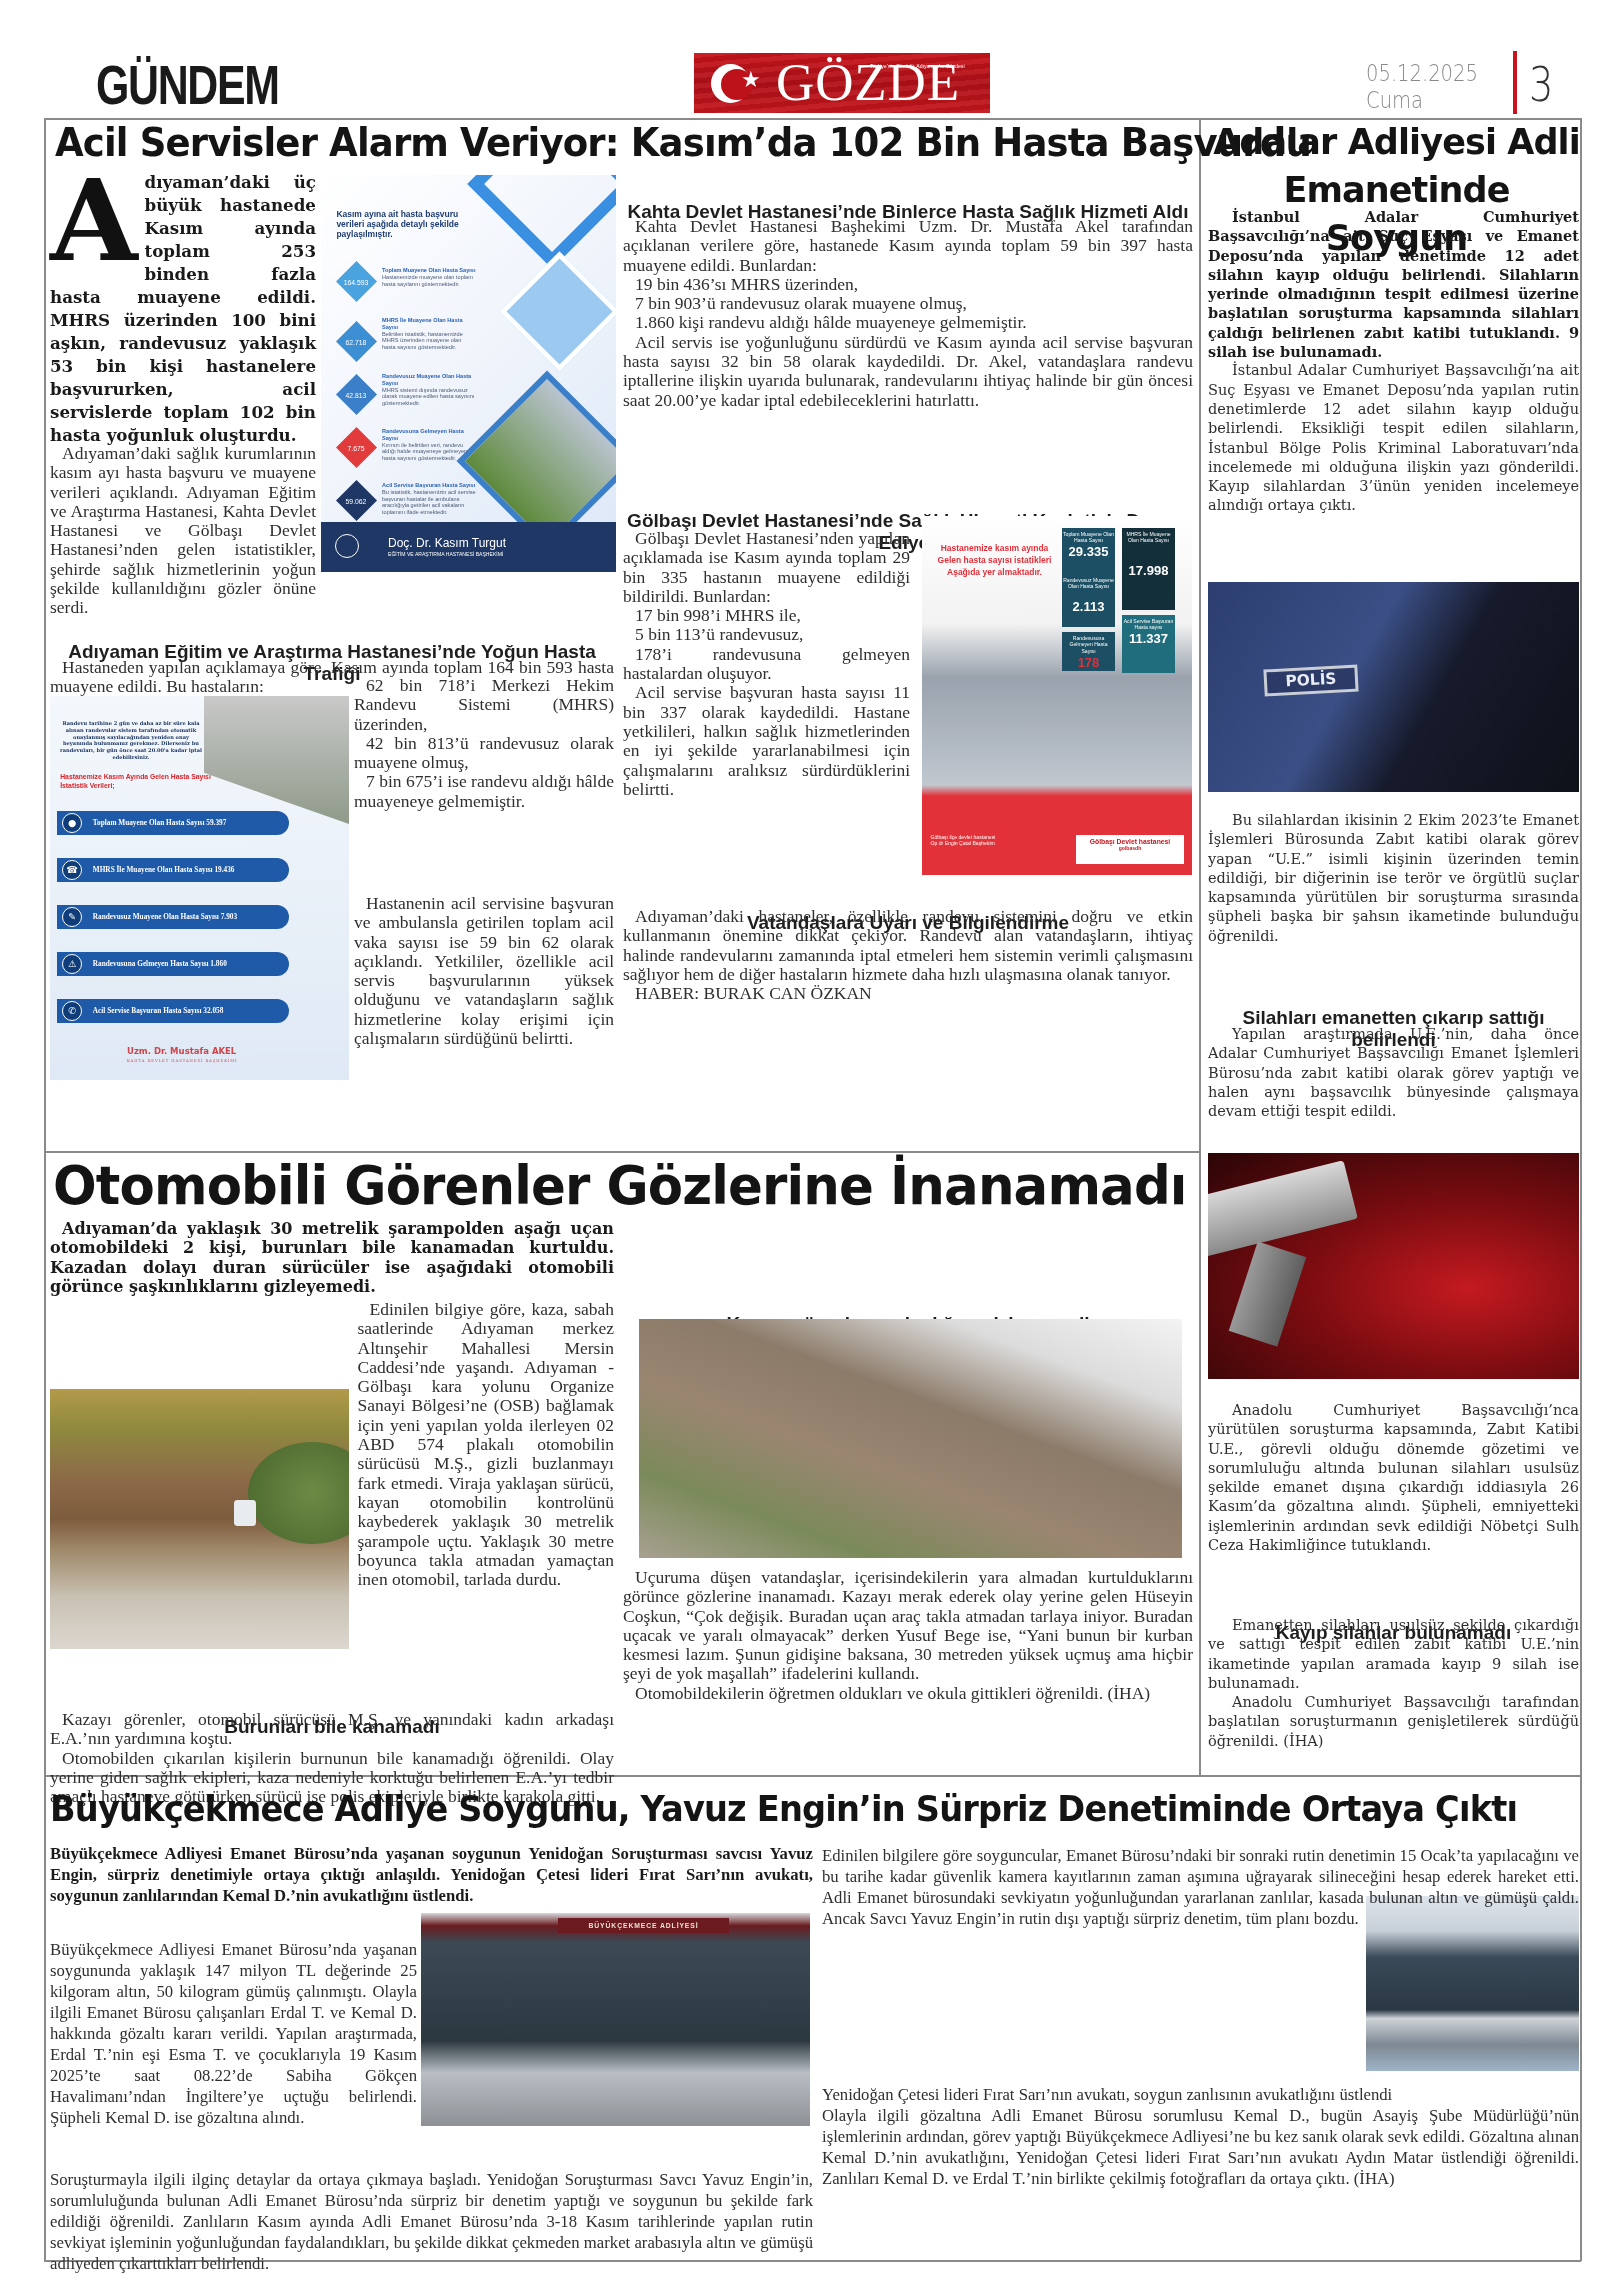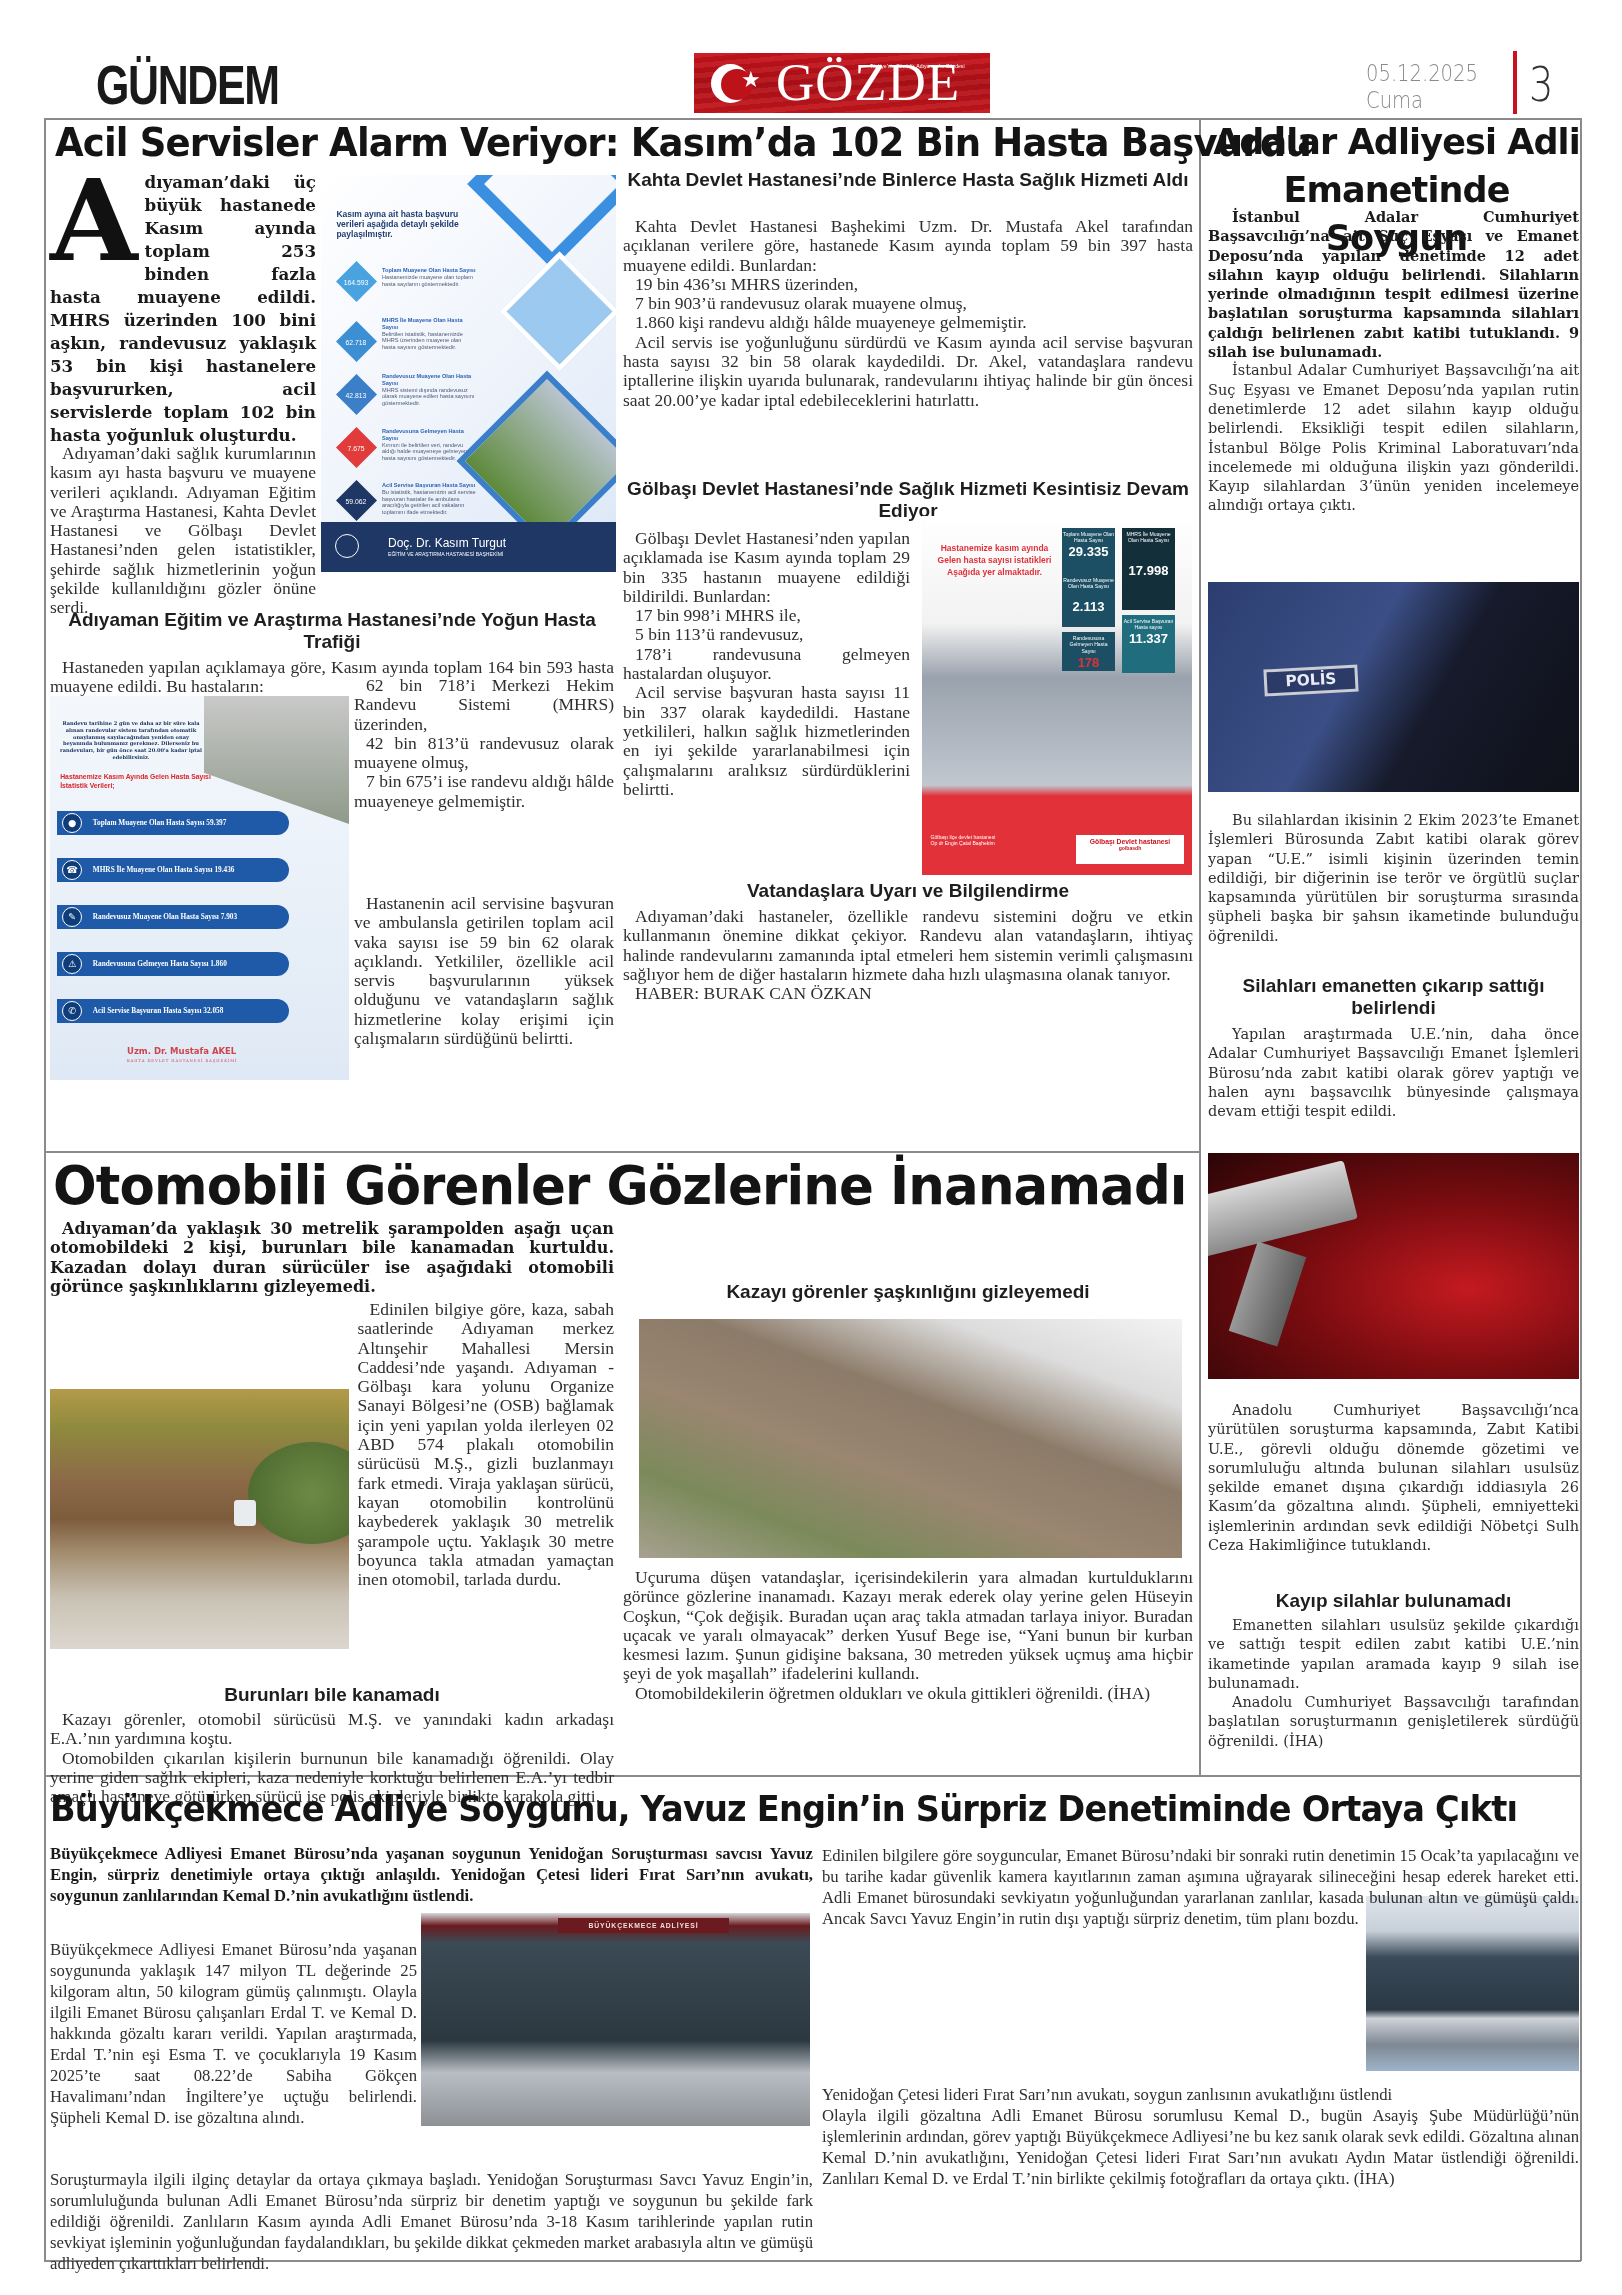--- a/index.html
+++ b/index.html
@@ -18,21 +18,21 @@
   .logo-text { position:absolute; left: 82px; top: 3.4px; color:#fff; font-family: "Liberation Serif", serif; font-weight:400; font-size: 53px; line-height: 53px; letter-spacing: 0.9px; }
   .logo-tag { position:absolute; left: 176px; top: 10.2px; color:#fff; font-size: 5.1px; font-family: "Liberation Sans", sans-serif; }
   .date { left: 1366px; top: 60px; font-family: "DejaVu Sans", sans-serif; font-weight: 300; font-size: 23px; color: #8a8a8a; line-height: 26.5px; transform: scaleX(0.85); transform-origin: left top; }
   .date-bar { left: 1513px; top: 51px; width: 4.3px; height: 63px; background: #c8141c; }
   .page-no { left: 1529px; top: 56px; font-family: "DejaVu Sans", sans-serif; font-weight: 200; font-size: 48px; color: #333; transform: scaleX(0.8); transform-origin:left top; }
   .rule { background: #8a8a8a; height: 1.7px; }
   .vrule { background: #8a8a8a; width: 1.7px; }
 
   
   .hl { font-family: "DejaVu Sans", sans-serif; font-weight: 700; color: #141414; white-space: nowrap; letter-spacing: -0.9px; transform-origin: left top; }
-  .sub { font-family: "Liberation Sans", sans-serif; font-weight: 700; color: #1e1e1e; text-align: center; font-size: 19px; line-height: 22px; }
+  .sub { font-family: "Liberation Sans", sans-serif; font-weight: 700; color: #1e1e1e; text-align: center; font-size: 19px; line-height: 22px; margin-top: 32px; }
 
   
   .txt { font-family: "Liberation Serif", serif; font-size: 17.5px; line-height: 19.3px; color: #2f2f2f; text-align: justify; hyphens: manual; }
   .txt p { text-indent: 12px; }
   .txt .lead { font-family: "DejaVu Serif", serif; font-weight: 700; color: #1a1a1a; }
   .bold { font-weight: 700; color:#1b1b1b; }
   .serif2 { font-family: "DejaVu Serif", serif; font-size: 14.5px; line-height: 19.3px; }
   .serif2 p { text-indent: 24px; }
   .dropcap { float:left; font-family: "DejaVu Serif", serif; font-weight:700; font-size: 113px; line-height: 89px; margin: 5.1px 6.8px 0 0; color:#111; }
 

